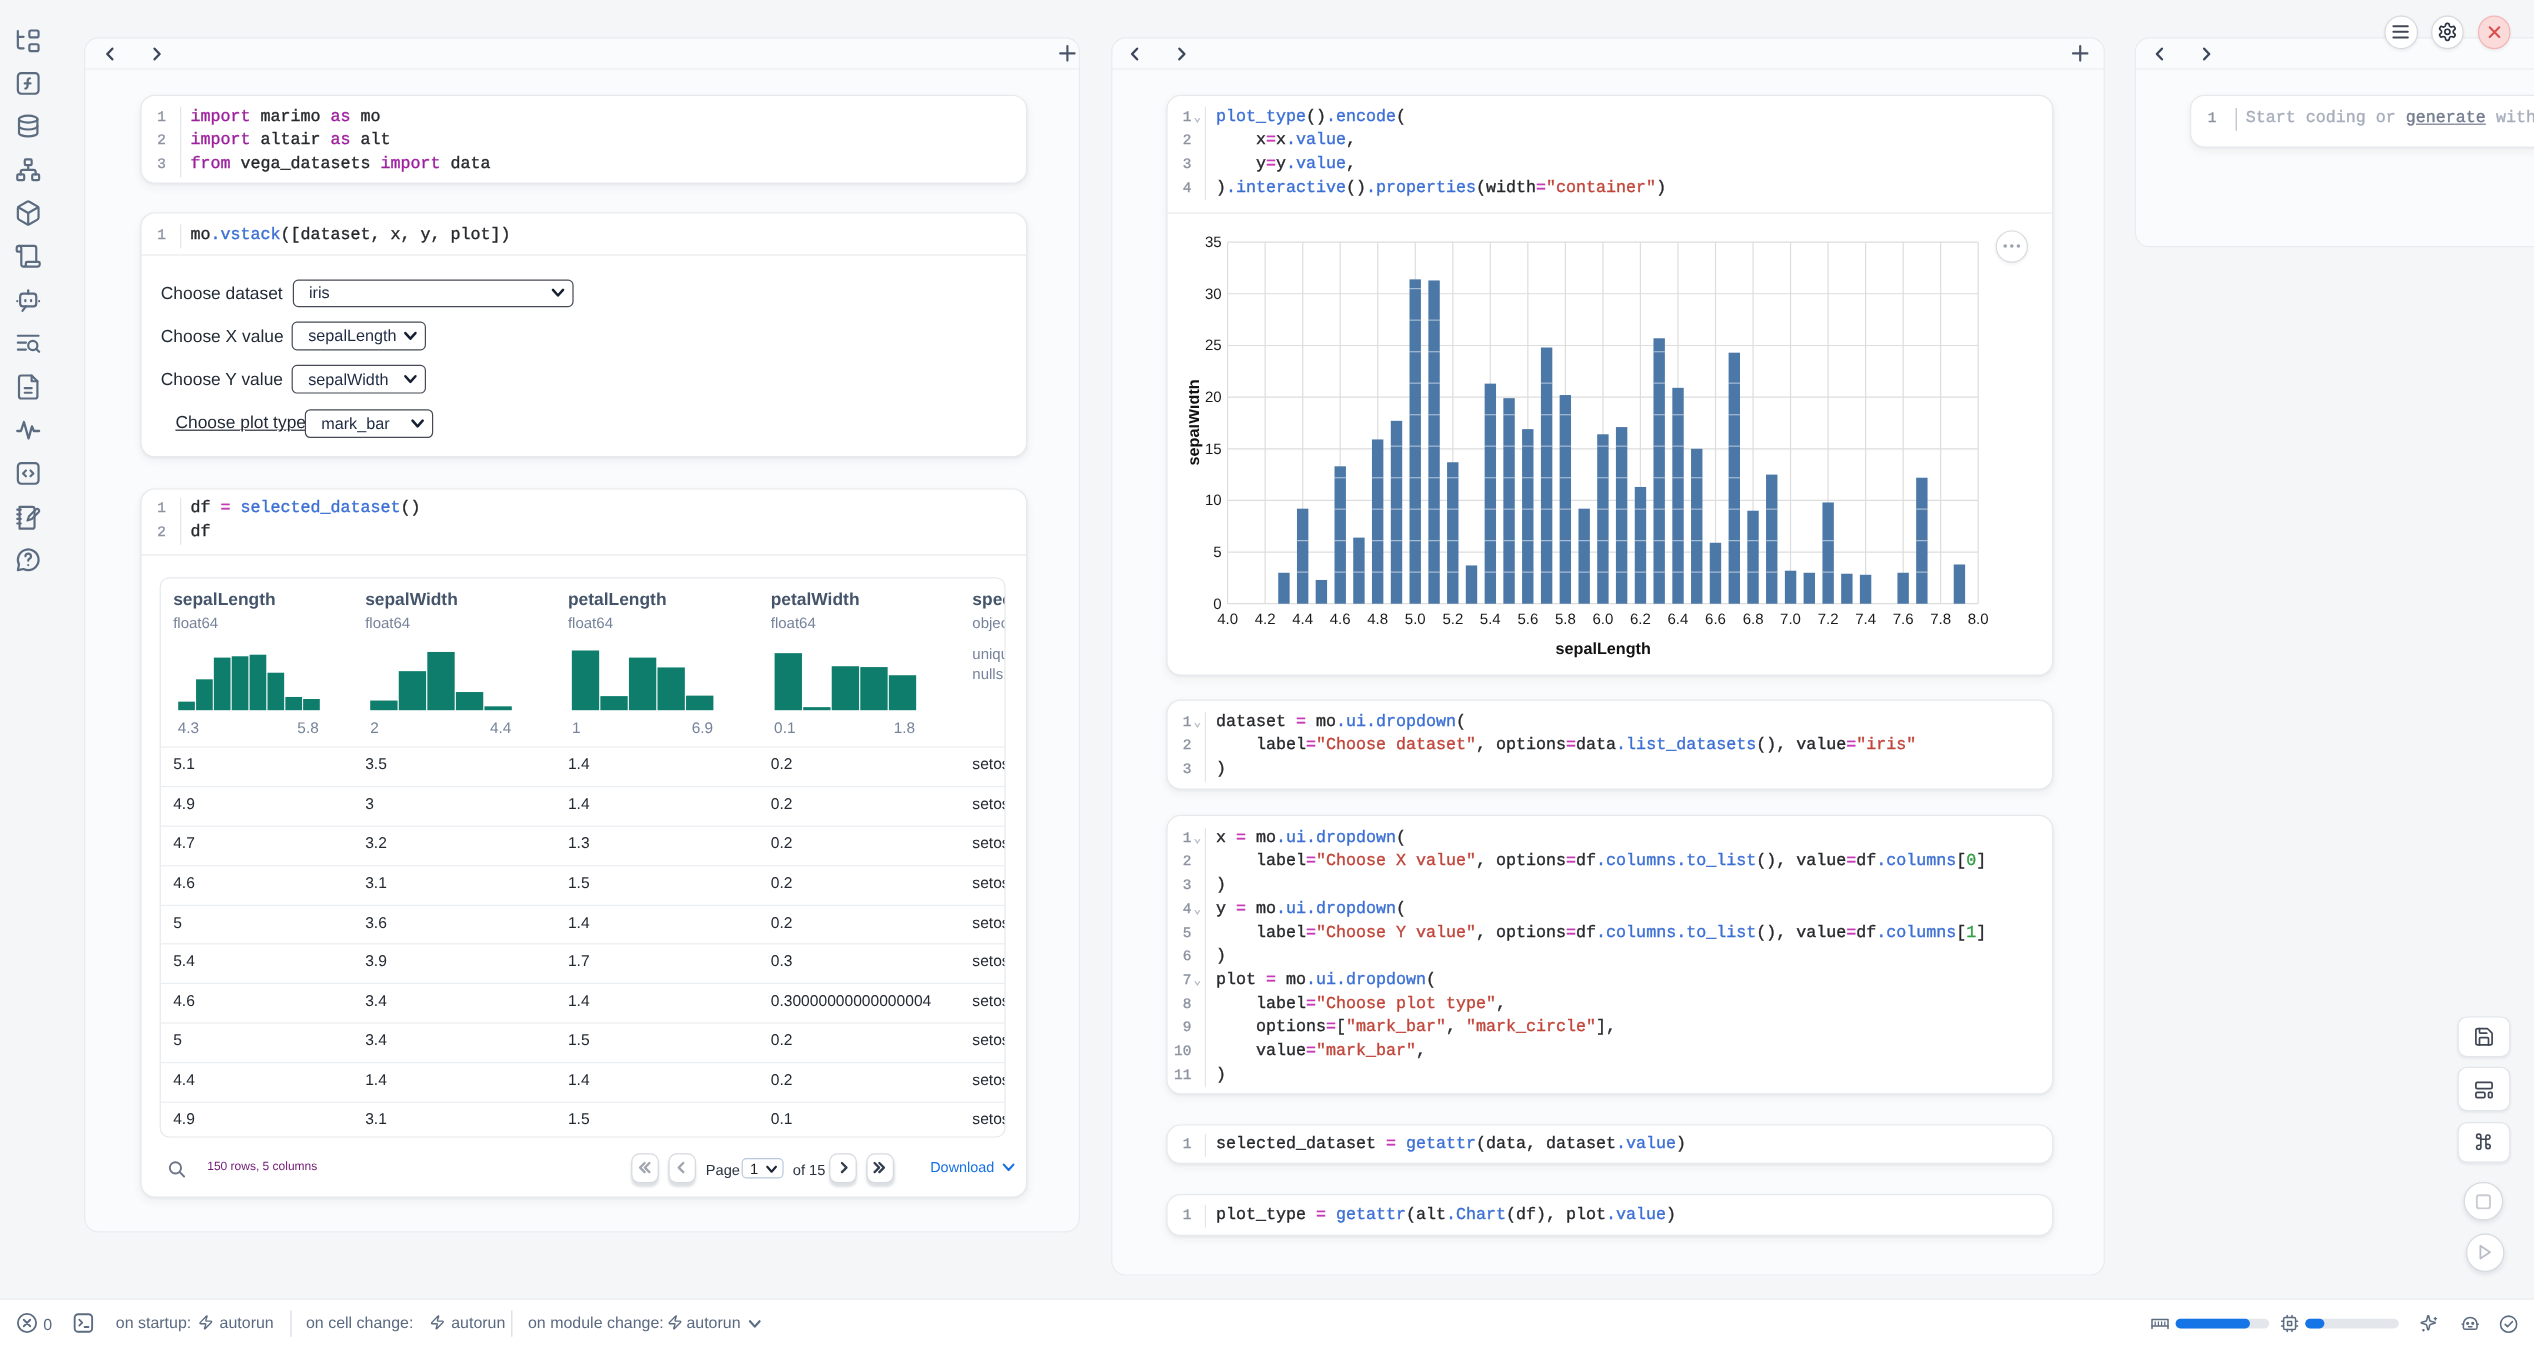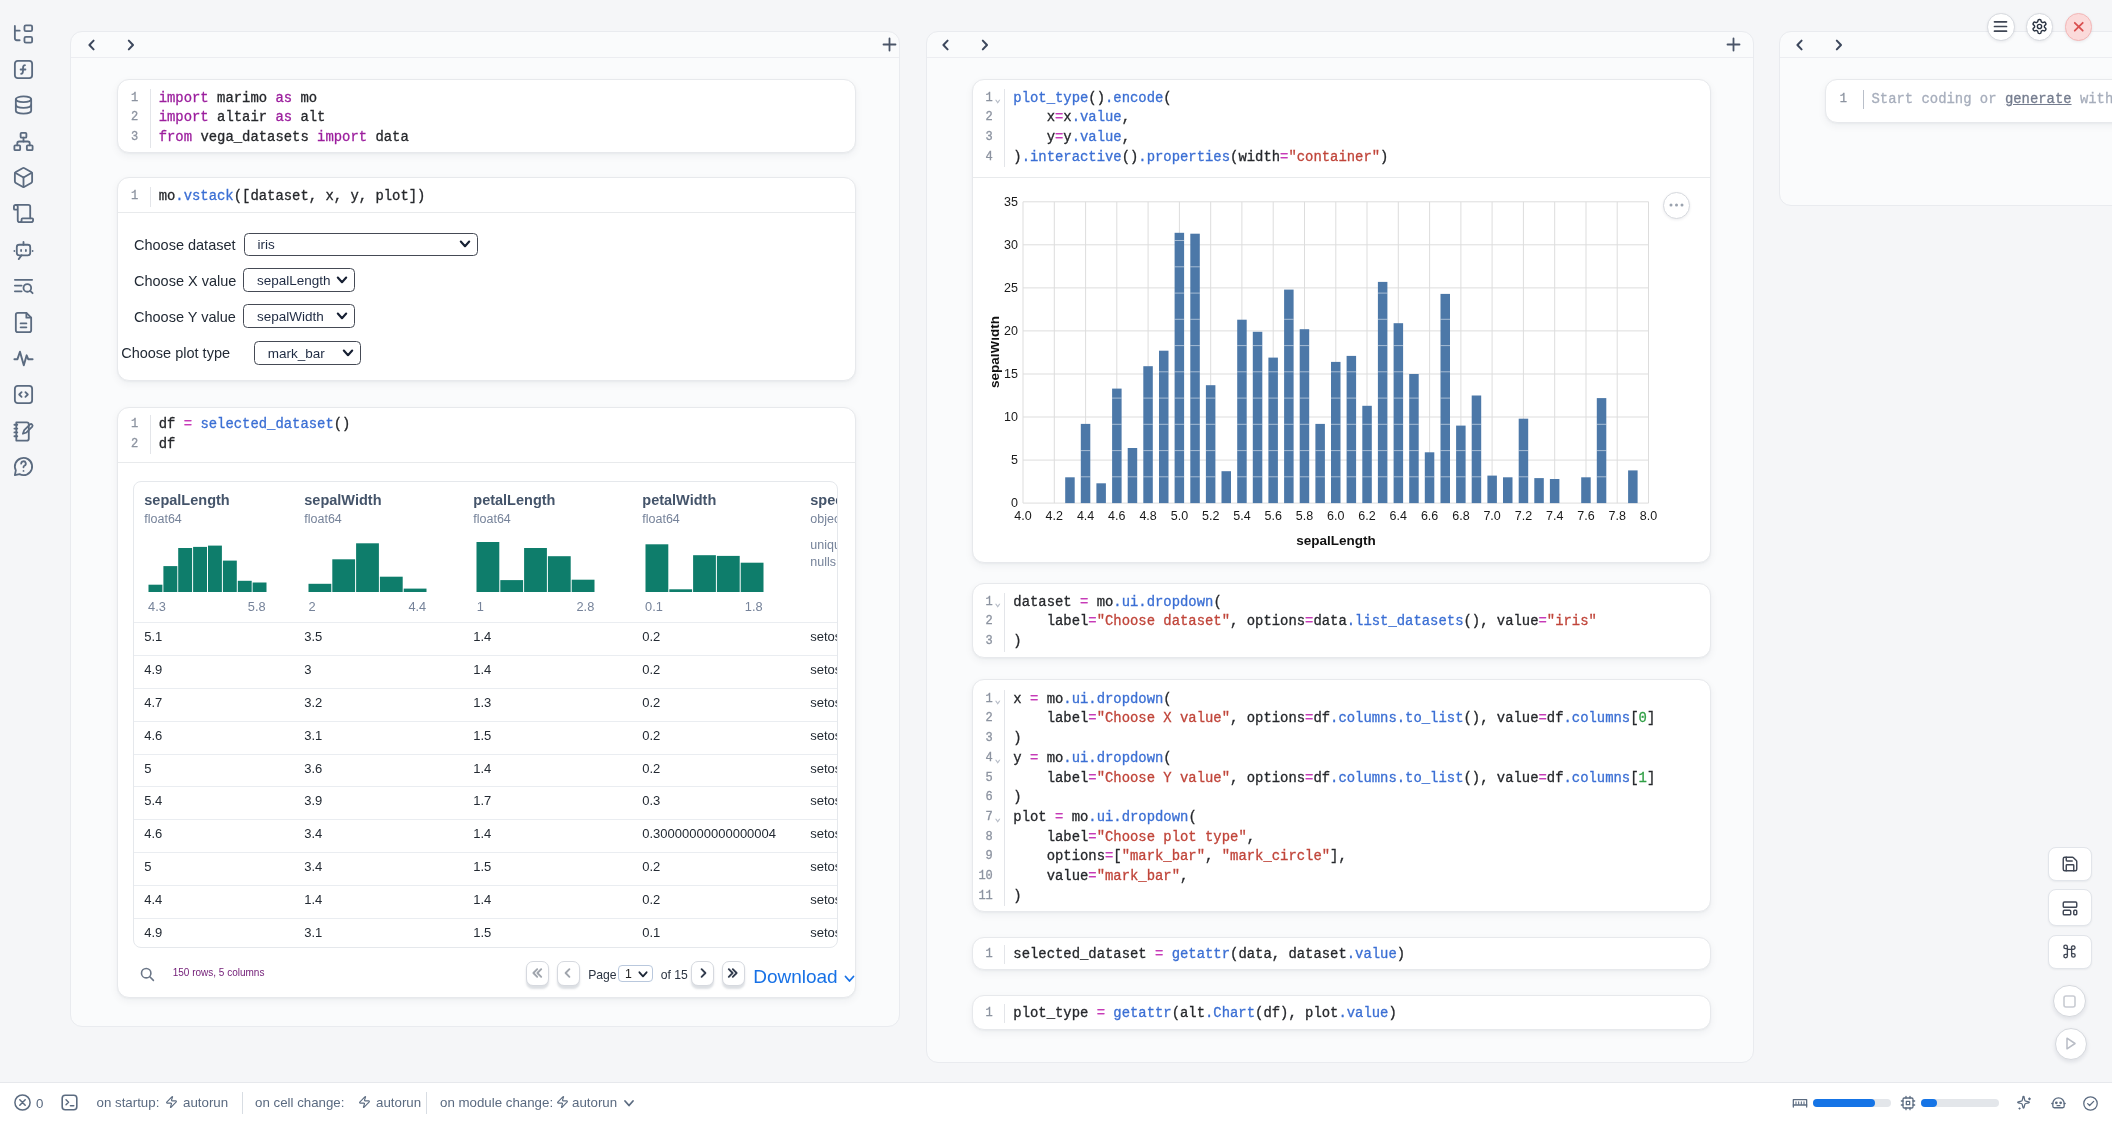--- a/index.html
+++ b/index.html
@@ -170,21 +170,21 @@
           <path d="M1.8 1.8l4.2 4.7 4.2-4.7"></path>
         </svg>
       </div>
       <div class="olabel" style="left:15.8px;top:95.89999999999999px;">Choose Y value</div>
       <div class="selbox" style="left:125.2px;top:91.5px;width:111.2px;height:23.6px;">
         <span class="stext">sepalWidth</span>
         <svg width="12" height="8.5" viewBox="0 0 12 8.5" fill="none" stroke="#172033" stroke-width="2.1" stroke-linecap="round" stroke-linejoin="round">
           <path d="M1.8 1.8l4.2 4.7 4.2-4.7"></path>
         </svg>
       </div>
-      <div class="olabel" style="left:3px;top:132.6px;">Choose plot type</div>
+      <div class="olabel" style="left:28px;top:132.6px;text-decoration:underline;">Choose plot type</div>
       <div class="selbox" style="left:136.0px;top:128.2px;width:106.9px;height:23.6px;">
         <span class="stext">mark_bar</span>
         <svg width="12" height="8.5" viewBox="0 0 12 8.5" fill="none" stroke="#172033" stroke-width="2.1" stroke-linecap="round" stroke-linejoin="round">
           <path d="M1.8 1.8l4.2 4.7 4.2-4.7"></path>
         </svg>
       </div>
     </div>
   </div>
 <div class="cell" style="left:117.2px;top:406.5px;width:739.3px;height:591.7px;">
     <div class="code" style="padding-top:7.5px;height:54px;">
@@ -232,21 +232,21 @@
         <rect x="24.3" y="47.3" width="22.8" height="2.7" fill="#0e7d6b"></rect>
         <rect x="48.1" y="13.2" width="22.8" height="36.8" fill="#0e7d6b"></rect>
         <rect x="71.9" y="13.9" width="22.8" height="36.1" fill="#0e7d6b"></rect>
         <rect x="95.7" y="20.7" width="22.8" height="29.3" fill="#0e7d6b"></rect>
       </svg>
       <div class="tcol ft" style="left:13.8px;top:117.5px;font-size:12.8px;">4.3</div>
       <div class="tcol ft" style="left:97.30000000000001px;top:117.5px;width:34px;text-align:right;font-size:12.8px;">5.8</div>
       <div class="tcol ft" style="left:174.3px;top:117.5px;font-size:12.8px;">2</div>
       <div class="tcol ft" style="left:257.9px;top:117.5px;width:34px;text-align:right;font-size:12.8px;">4.4</div>
       <div class="tcol ft" style="left:342.4px;top:117.5px;font-size:12.8px;">1</div>
-      <div class="tcol ft" style="left:426.0px;top:117.5px;width:34px;text-align:right;font-size:12.8px;">2.8</div>
+      <div class="tcol ft" style="left:426.0px;top:117.5px;width:34px;text-align:right;font-size:12.8px;">6.9</div>
       <div class="tcol ft" style="left:510.8px;top:117.5px;font-size:12.8px;">0.1</div>
       <div class="tcol ft" style="left:594.3px;top:117.5px;width:34px;text-align:right;font-size:12.8px;">1.8</div>
       <div class="tcol ft" style="left:676px;top:56px;">unique</div>
       <div class="tcol ft" style="left:676px;top:73px;">nulls:</div>
       <div class="rowline" style="top:140.4px;"></div>
       <div class="tv" style="left:10px;top:147.4px;">5.1</div>
       <div class="tv" style="left:170px;top:147.4px;">3.5</div>
       <div class="tv" style="left:339px;top:147.4px;">1.4</div>
       <div class="tv" style="left:508px;top:147.4px;">0.2</div>
       <div class="tv" style="left:676px;top:147.4px;">setosa</div>
@@ -333,21 +333,21 @@
       <svg width="14" height="14" viewBox="0 0 14 14" fill="none" stroke="#323c4e" stroke-width="1.9" stroke-linecap="round" stroke-linejoin="round">
         <path d="M5.6 3.2L9.4 7l-3.8 3.8"></path>
       </svg>
     </div>
     <div style="position:absolute;left:603.6px;top:553.7px;width:23.3px;height:24.6px;background:#fff;border:1px solid #d6d9df;border-radius:7px;box-shadow:0 2.5px 2px rgba(140,148,162,.3);display:flex;align-items:center;justify-content:center;">
       <svg width="14" height="14" viewBox="0 0 14 14" fill="none" stroke="#323c4e" stroke-width="1.9" stroke-linecap="round" stroke-linejoin="round">
         <path d="M6.8 3.2L10.6 7l-3.8 3.8"></path>
         <path d="M2.8 3.2L6.6 7l-3.8 3.8"></path>
       </svg>
     </div>
-    <div style="position:absolute;left:635px;top:558.8px;font-size:19px;color:#1771e6;">Download<svg width="11" height="8" viewBox="0 0 11 8" fill="none" stroke="#1771e6" stroke-width="1.8" stroke-linecap="round" stroke-linejoin="round" style="margin-left:6px;">
+    <div style="position:absolute;left:657px;top:558.8px;font-size:12px;color:#1771e6;">Download<svg width="11" height="8" viewBox="0 0 11 8" fill="none" stroke="#1771e6" stroke-width="1.8" stroke-linecap="round" stroke-linejoin="round" style="margin-left:6px;">
         <path d="M1.5 1.5L5.5 6l4-4.5"></path>
       </svg></div>
   </div>
 <div class="cell" style="left:971.8px;top:78.7px;width:738.8px;height:484px;">
     <div class="code" style="height:97px;">
       <div class="cl"><span class="no">1</span><span class="fold">⌄</span><span class="cd"><span style="color:#3b6fd4;">plot_type</span>()<span style="color:#3b6fd4;">.encode</span>(</span></div>
       <div class="cl"><span class="no">2</span><span class="cd">    x<span style="color:#c73bb7;">=</span>x<span style="color:#3b6fd4;">.value</span>,</span></div>
       <div class="cl"><span class="no">3</span><span class="cd">    y<span style="color:#c73bb7;">=</span>y<span style="color:#3b6fd4;">.value</span>,</span></div>
       <div class="cl"><span class="no">4</span><span class="cd">)<span style="color:#3b6fd4;">.interactive</span>()<span style="color:#3b6fd4;">.properties</span>(width<span style="color:#c73bb7;">=</span><span style="color:#c0453a;">"container"</span>)</span></div>
     </div>

